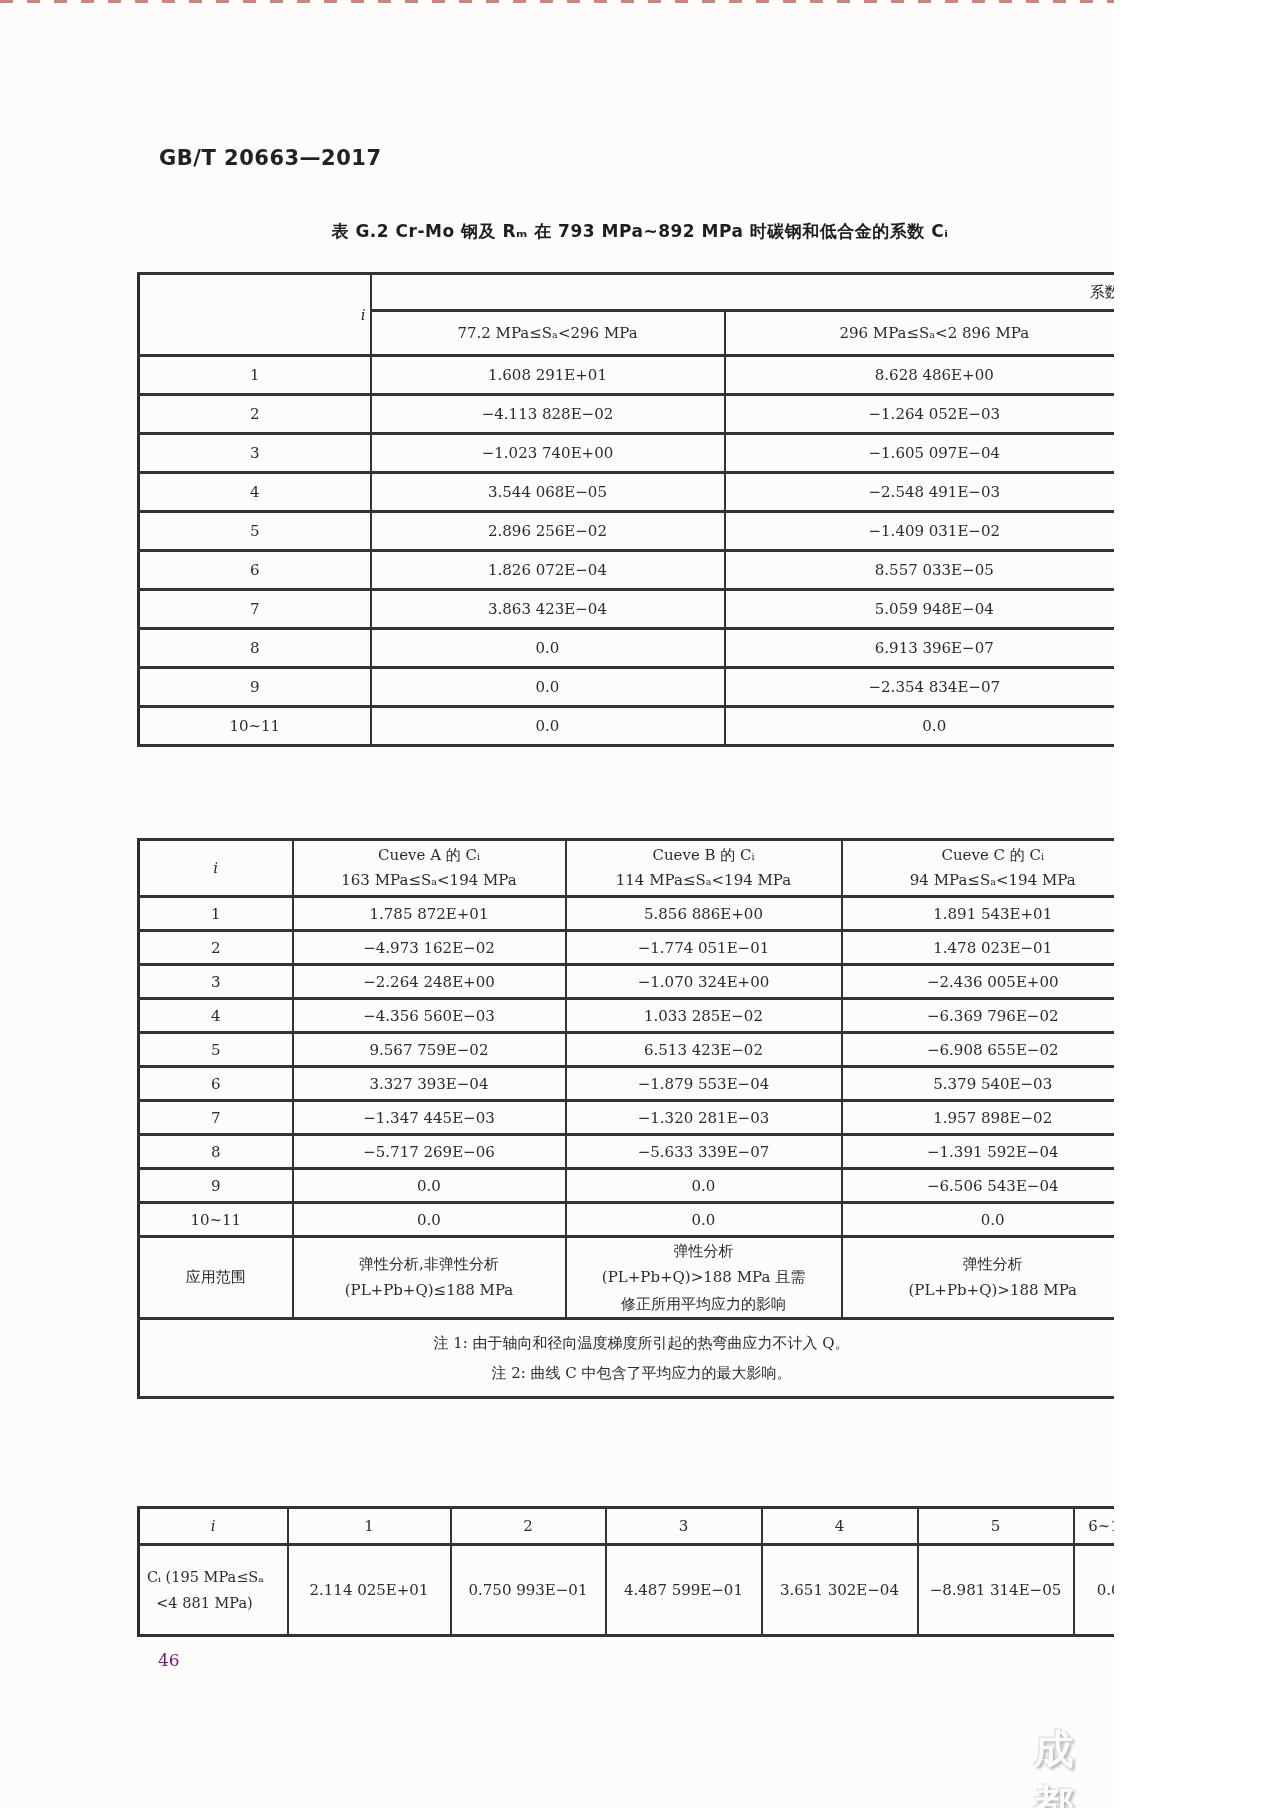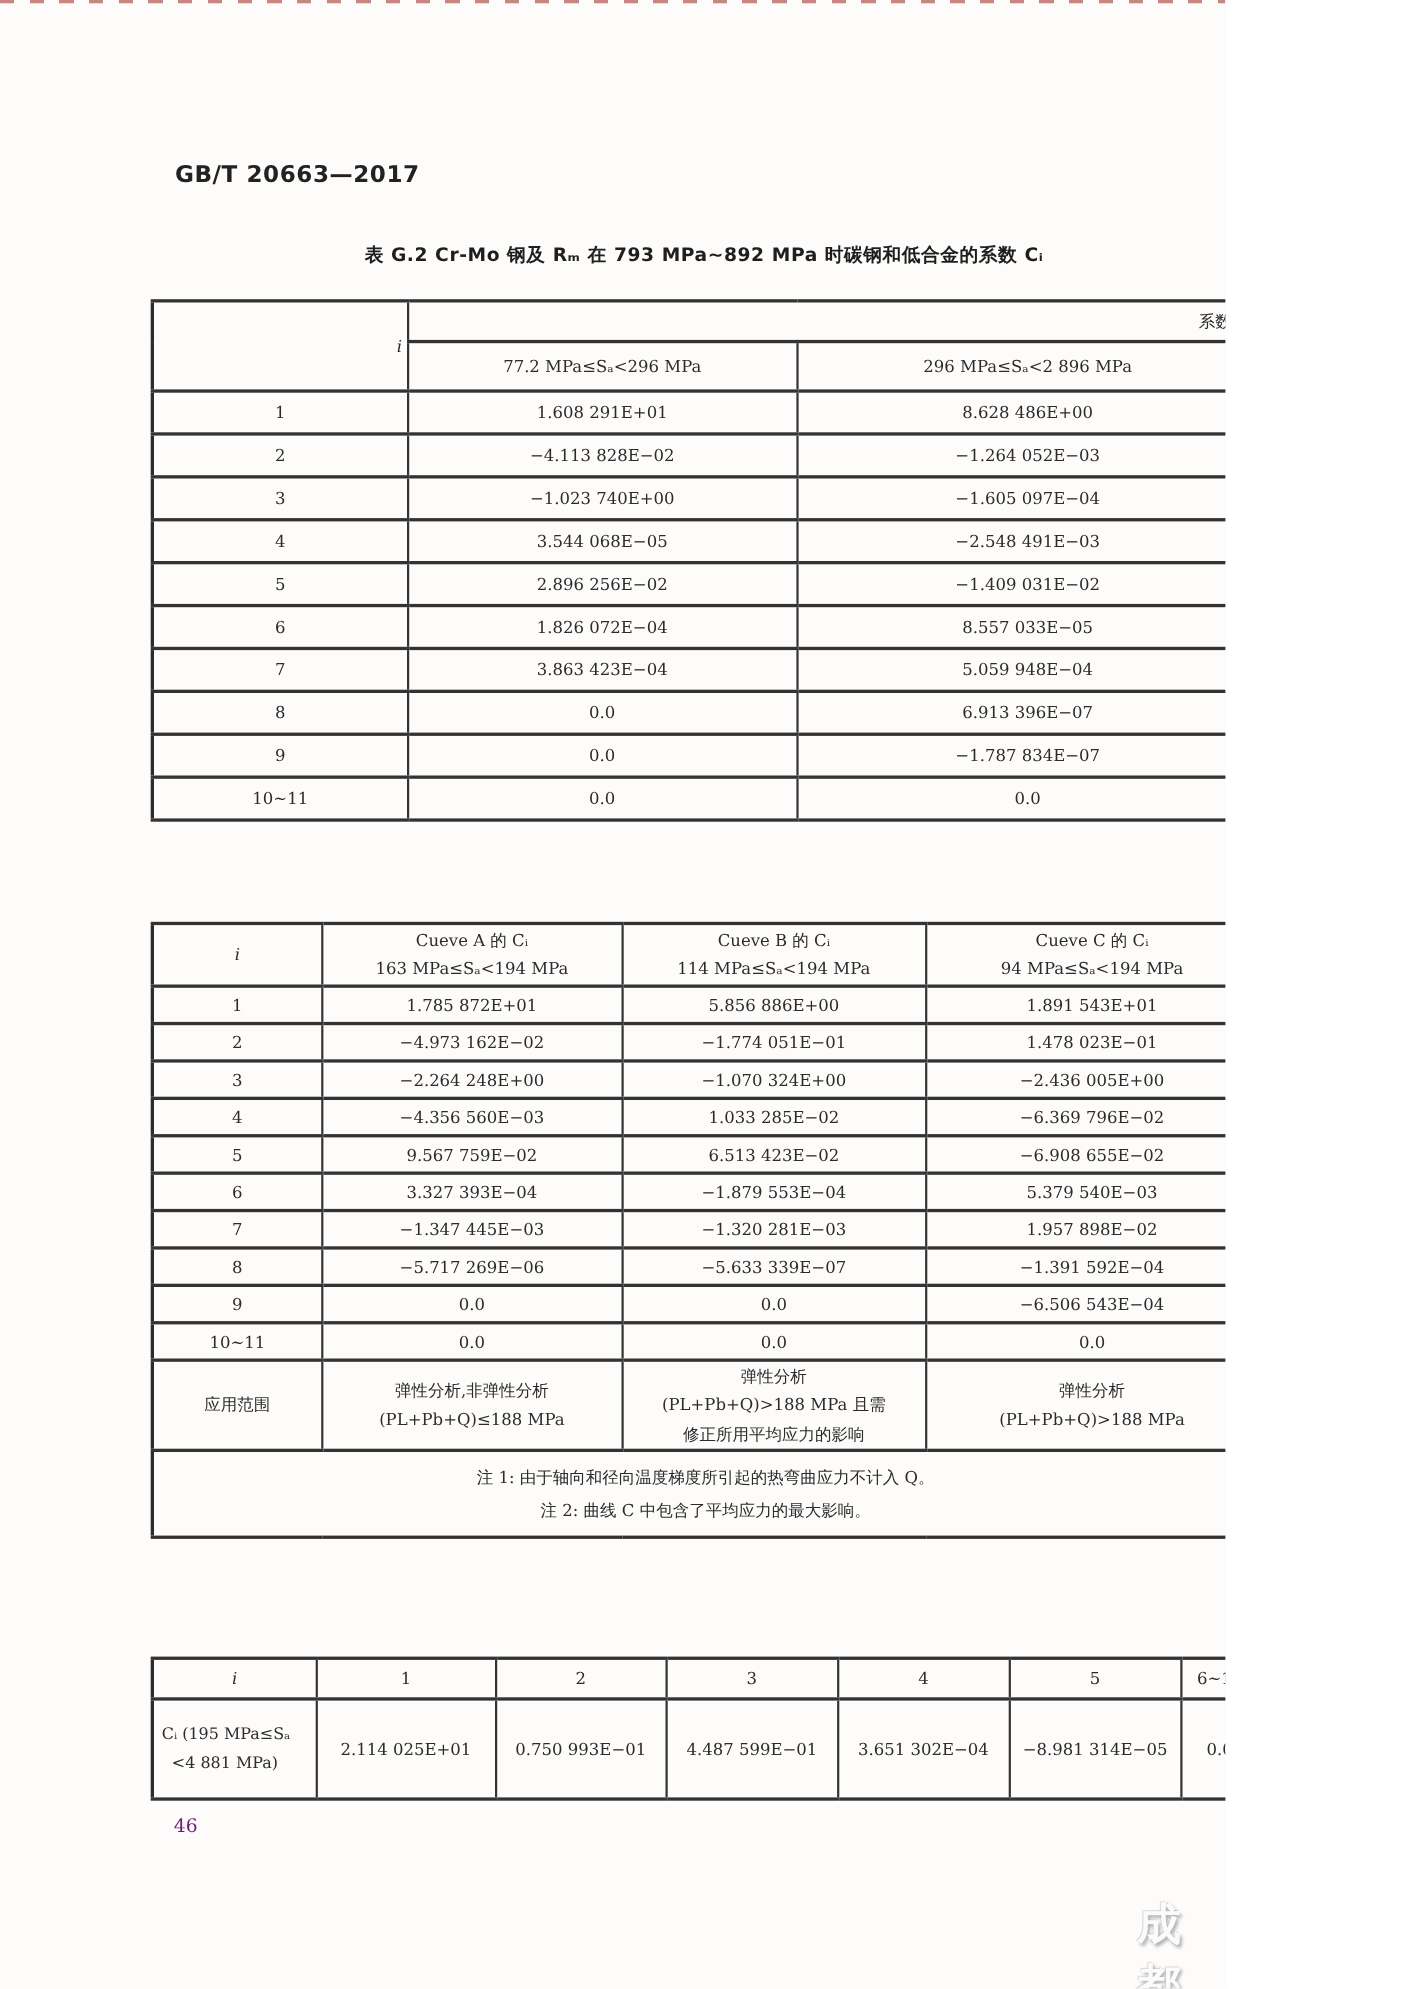--- a/index.html
+++ b/index.html
@@ -142,21 +142,21 @@
           <td>5.059 948E−04</td>
         </tr>
         <tr>
           <td>8</td>
           <td>0.0</td>
           <td>6.913 396E−07</td>
         </tr>
         <tr>
           <td>9</td>
           <td>0.0</td>
-          <td>−1.787 834E−07</td>
+          <td>−2.354 834E−07</td>
         </tr>
         <tr>
           <td>10~11</td>
           <td>0.0</td>
           <td>0.0</td>
         </tr>
       </tbody>
   </table>
 
   <table class="tbl tbl-g3">

